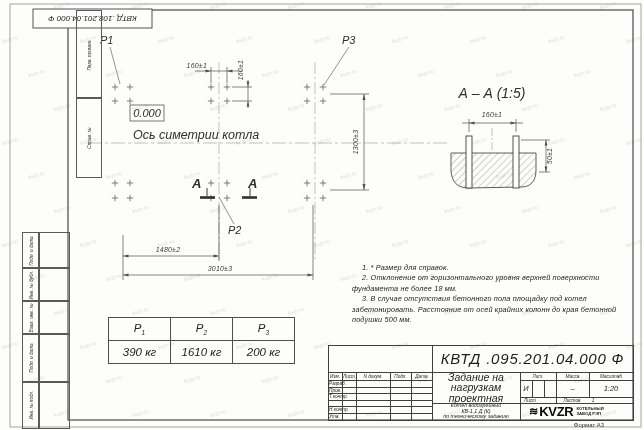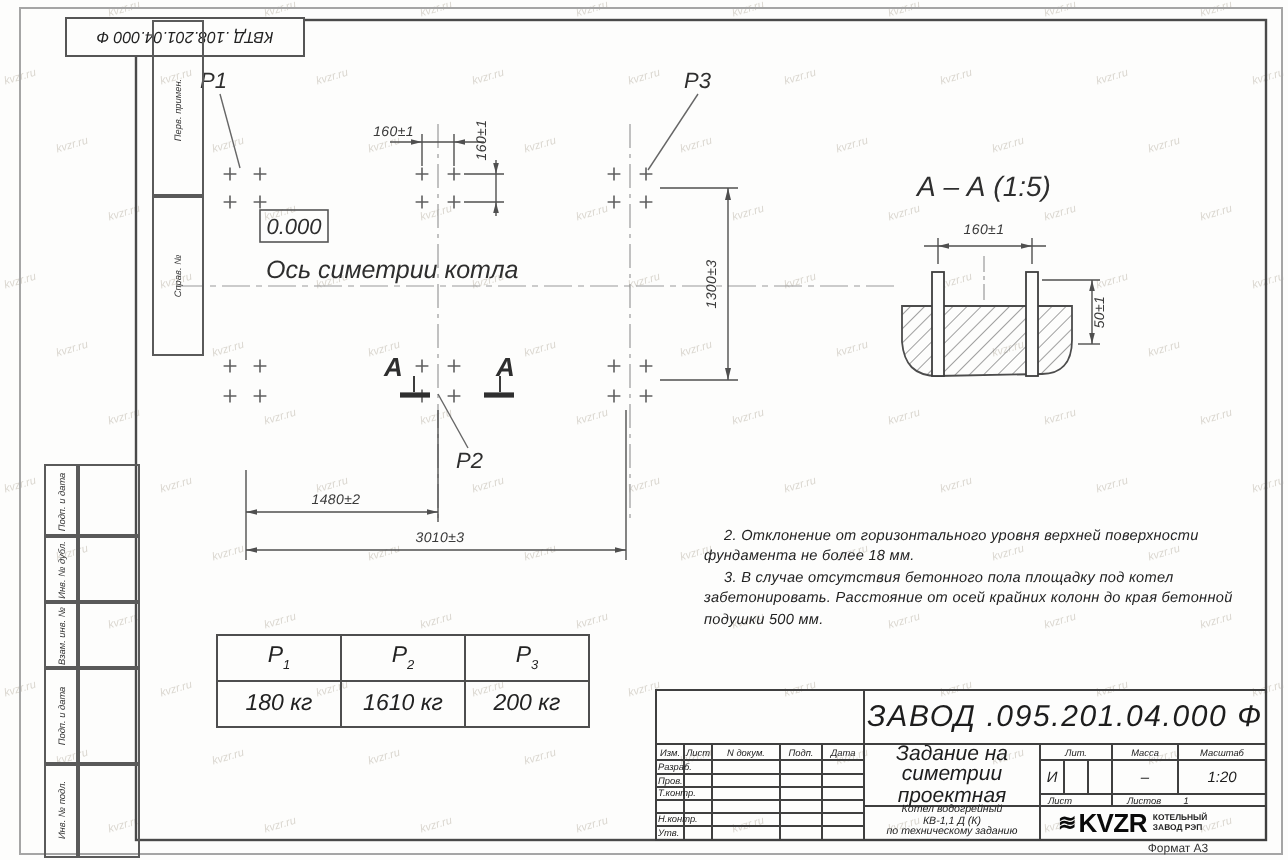--- a/index.html
+++ b/index.html
@@ -342,37 +342,38 @@
   <div class="abs txt" style="left:38px;top:381px;width:30px;height:46px;border:1px solid #5a5a5a;"></div>
 
   <table class="loads">
     <tbody>
         <tr>
       <td><span>P</span><sub>1</sub></td>
       <td><span>P</span><sub>2</sub></td>
       <td><span>P</span><sub>3</sub></td>
     </tr>
     <tr>
-      <td>180 кг</td>
+      <td>390 кг</td>
       <td>1610 кг</td>
       <td>200 кг</td>
     </tr>
   </tbody>
     </table>
 
   <div class="notes">
+    <p>1. * Размер для справок.</p>
     <p>2. Отклонение от горизонтального уровня верхней поверхности фундамента не более 18 мм.</p>
     <p>3. В случае отсутствия бетонного пола площадку под котел забетонировать. Расстояние от осей крайних колонн до края бетонной подушки 500 мм.</p>
   </div>
 
-  <div class="tbt" style="left:432px;top:345px;width:201px;height:27px;font-size:15px;letter-spacing:.8px;">ЗАВОД .095.201.04.000  Ф</div>
+  <div class="tbt" style="left:432px;top:345px;width:201px;height:27px;font-size:15px;letter-spacing:.8px;">КВТД .095.201.04.000  Ф</div>
 
   <div class="tbt" style="left:432px;top:372px;width:88px;height:31px;font-size:10.5px;line-height:10.3px;flex-direction:column;">
     <span>Задание на</span>
-    <span>симетрии</span>
+    <span>нагрузкам</span>
     <span>проектная</span>
   </div>
   <div class="tbt" style="left:432px;top:403px;width:88px;height:17px;font-size:5.3px;line-height:5.5px;flex-direction:column;">
     <span>Котел водогрейный</span>
     <span>КВ-1,1 Д (К)</span>
     <span>по техническому заданию</span>
   </div>
 
   <div class="tbt small" style="left:328px;top:372px;width:14px;height:8px;">Изм.</div>
   <div class="tbt small" style="left:342px;top:372px;width:14px;height:8px;">Лист</div>

